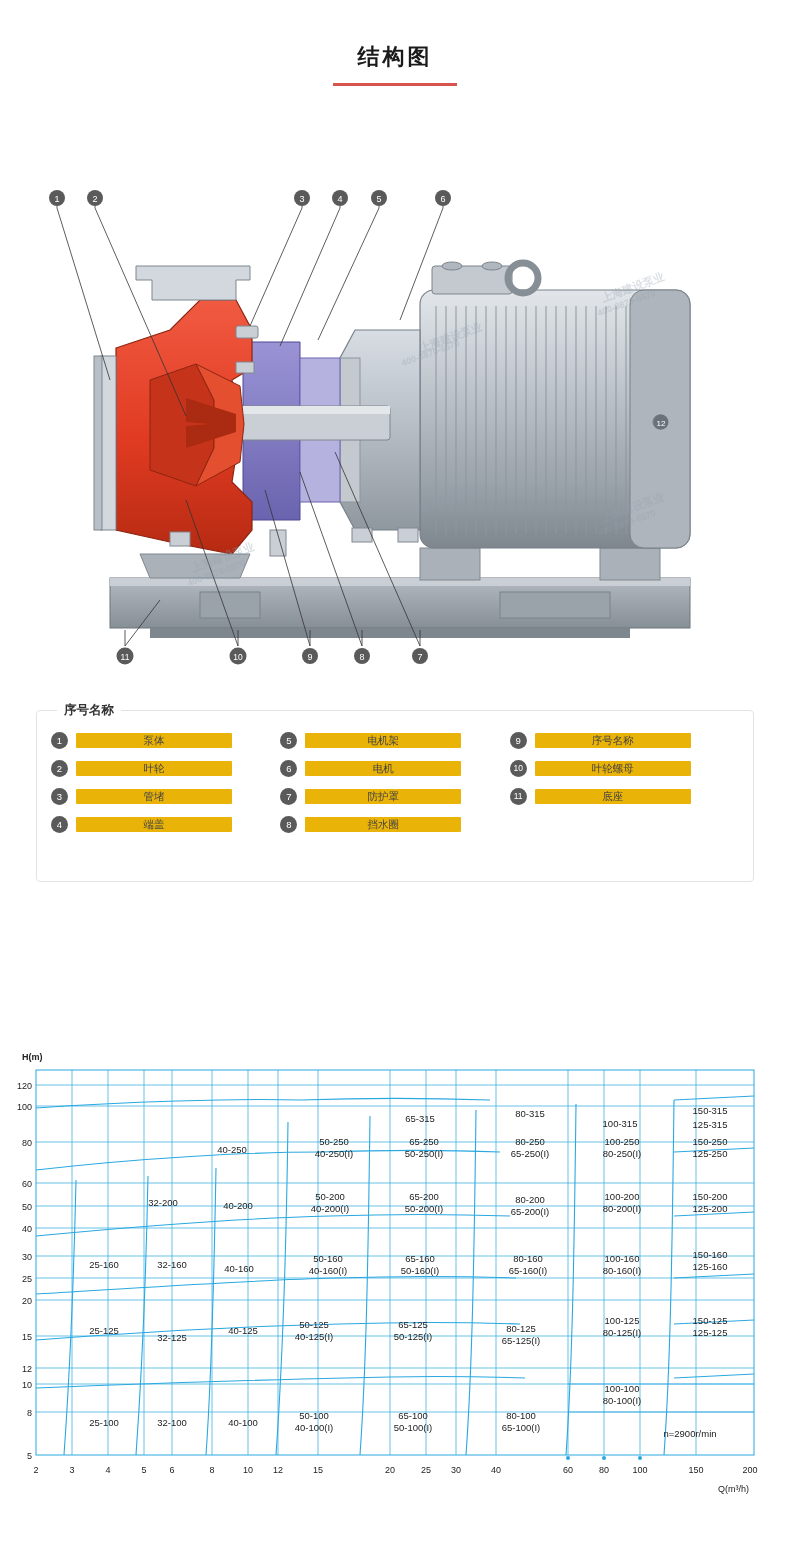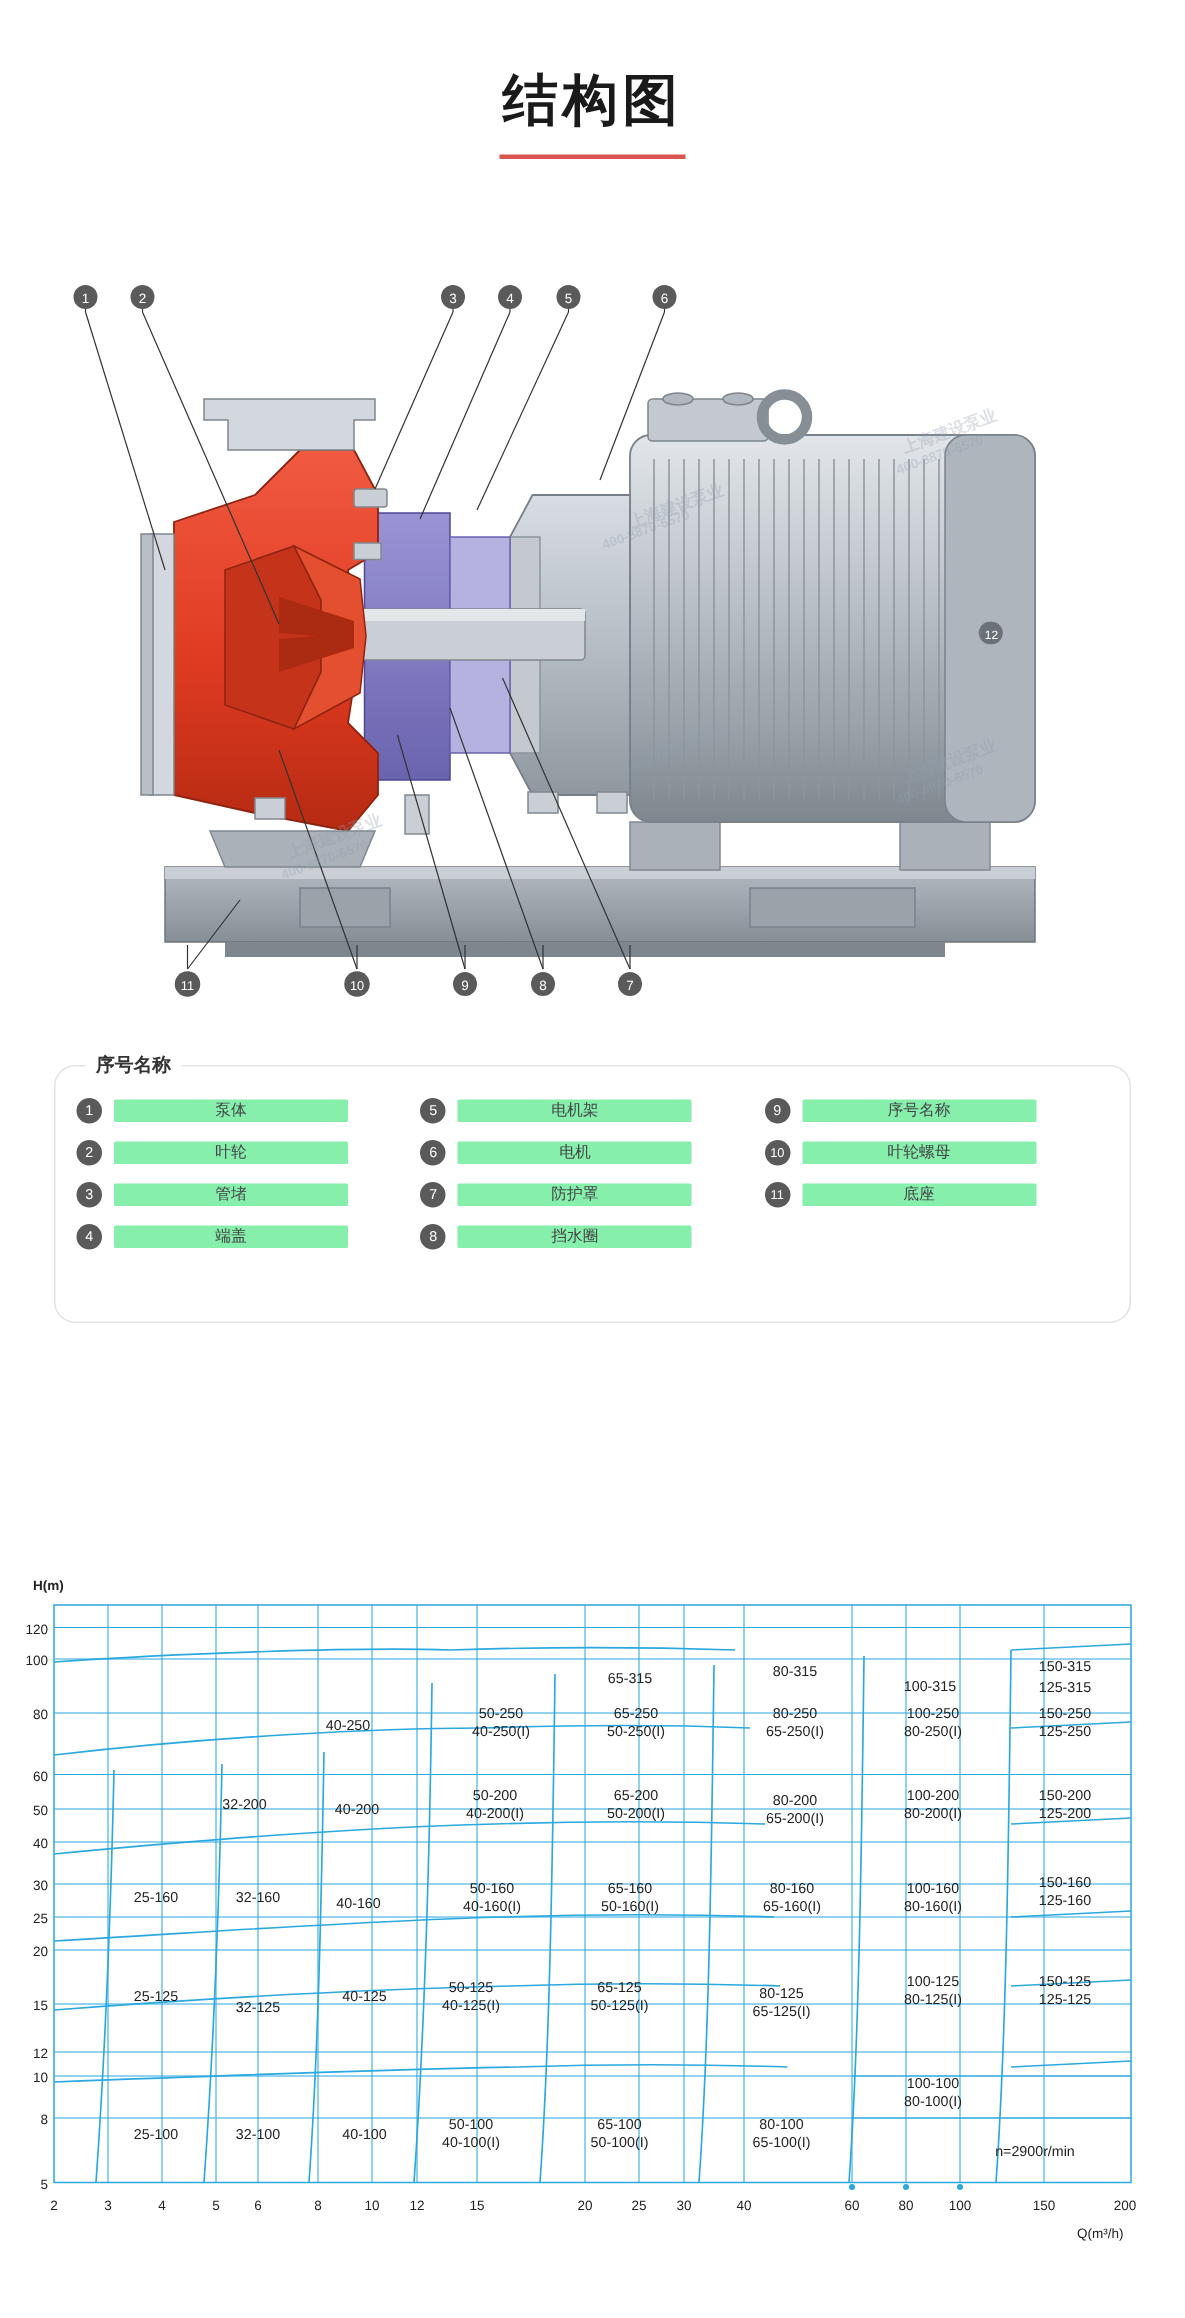--- a/index.html
+++ b/index.html
@@ -17,21 +17,21 @@
   }
   .page {
     width: 790px;
     height: 1545px;
     position: relative;
   }
 
   
   .section-title {
     text-align: center;
-    font-size: 37px;
+    font-size: 22px;
     font-weight: bold;
     color: #1a1a1a;
     letter-spacing: 3px;
   }
   .title-underline {
     width: 124px;
     height: 3px;
     background: #d9534f;
     margin: 11px auto 0 auto;
   }
@@ -45,21 +45,21 @@
   .diagram-svg { position: absolute; left: 0; top: 0; }
 
   
   .legend-box {
     position: absolute;
     left: 36px;
     top: 710px;
     width: 718px;
     height: 172px;
     border: 1px solid #e3e3e3;
-    border-radius: 14px;
+    border-radius: 4px;
     background: #fff;
     box-sizing: border-box;
   }
   .legend-title {
     position: absolute;
     left: 20px;
     top: -9px;
     background: #fff;
     padding: 0 7px;
     font-size: 12.5px;
@@ -90,21 +90,21 @@
     color: #fff;
     font-size: 9.5px;
     display: flex;
     align-items: center;
     justify-content: center;
     flex: 0 0 17px;
     font-family: "Liberation Sans", sans-serif;
   }
   .legend-label {
     margin-left: 8px;
-    background: #86efac;
+    background: #eab308;
     height: 15px;
     line-height: 15px;
     width: 156px;
     text-align: center;
     font-size: 10.5px;
     color: #444;
     border-radius: 1px;
   }
 
   

